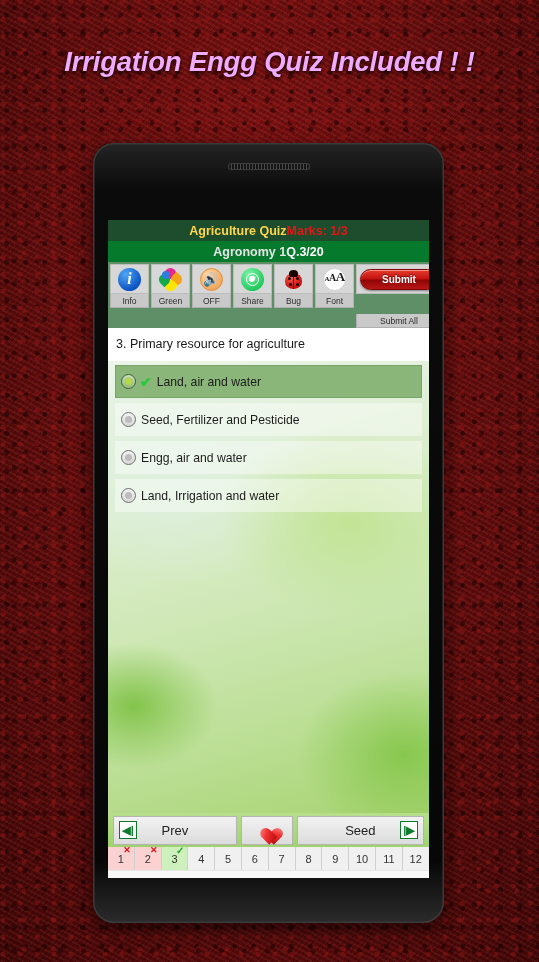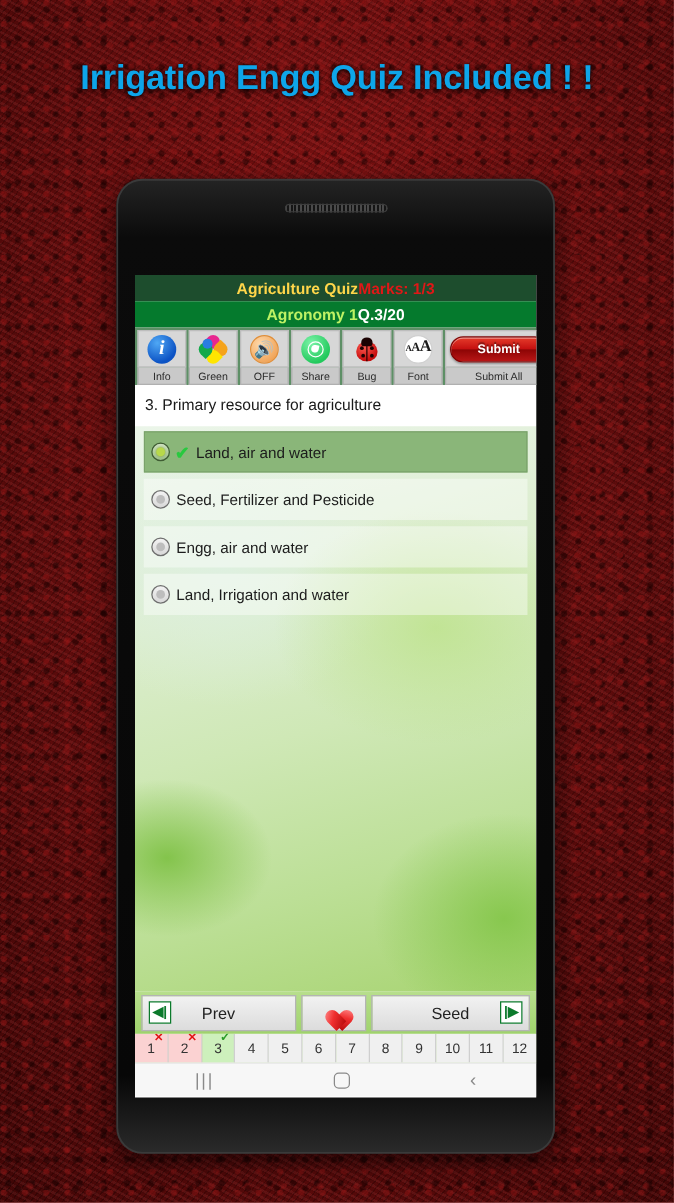--- a/index.html
+++ b/index.html
@@ -29,23 +29,24 @@
       repeating-radial-gradient(circle at 70% 60%, rgba(255,120,120,.05) 0 1px, transparent 1px 7px);
     background-size:11px 11px,13px 13px;
     mix-blend-mode:overlay;
   }
 
   
   #headline{
     position:absolute; top:46px; left:0; width:539px;
     text-align:center;
     font-size:27.5px; font-weight:bold; letter-spacing:-.2px;
-    color:#0ea5e9;
+    color:#f0abfc;
     text-shadow:0 2px 4px rgba(0,0,0,.75), 0 0 2px rgba(0,0,0,.6);
     white-space:nowrap;
+    font-style:italic;
   }
 
   
   #phone{
     position:absolute; left:93px; top:143px;
     width:351px; height:780px;
     border-radius:21px;
     background:linear-gradient(180deg,#242424 0%,#0b0b0b 6%,#070707 92%,#2b2b2b 100%);
     box-shadow:0 6px 22px rgba(0,0,0,.65), inset 0 0 0 1.5px #3a3a3a;
     padding:0;
@@ -64,30 +65,30 @@
 
   
   .titlebar{
     height:21px; display:flex; align-items:center; justify-content:center;
     padding:0 6px; font-weight:bold; font-size:12.5px;
   }
   #bar-top{ background:#1d4d2d; }
   #bar-top .app-name{ color:#ffd64a; }
   #bar-top .marks{ color:#e01717; }
   #bar-sub{ background:#057a2d; }
-  #bar-sub .subject{ color:#bef264; }
+  #bar-sub .subject{ color:#e5e5e5; }
   #bar-sub .qno{ color:#ffffff; font-weight:bold; }
 
   
   #toolbar{
     background:#5e8f66; padding:2px 2px 0 2px;
     display:flex; gap:2px;
   }
   .tool{ display:flex; flex-direction:column; flex:0 0 auto; }
-  .tool.submit{ flex:1 1 auto; }
+  .tool.submit{ flex:1 1 auto;gap:20px; }
   .tool .ico{
     height:30px; background:#d7d7d7;
     display:flex; align-items:center; justify-content:center;
     border:1px solid #bdbdbd;
   }
   .tool.submit .ico{ background:#d7d7d7; }
   .tool .lbl{
     height:14px; background:#c9c9c9; color:#2b2b2b;
     font-size:8.5px; text-align:center; line-height:14px;
     border:1px solid #b0b0b0; border-top:none;

